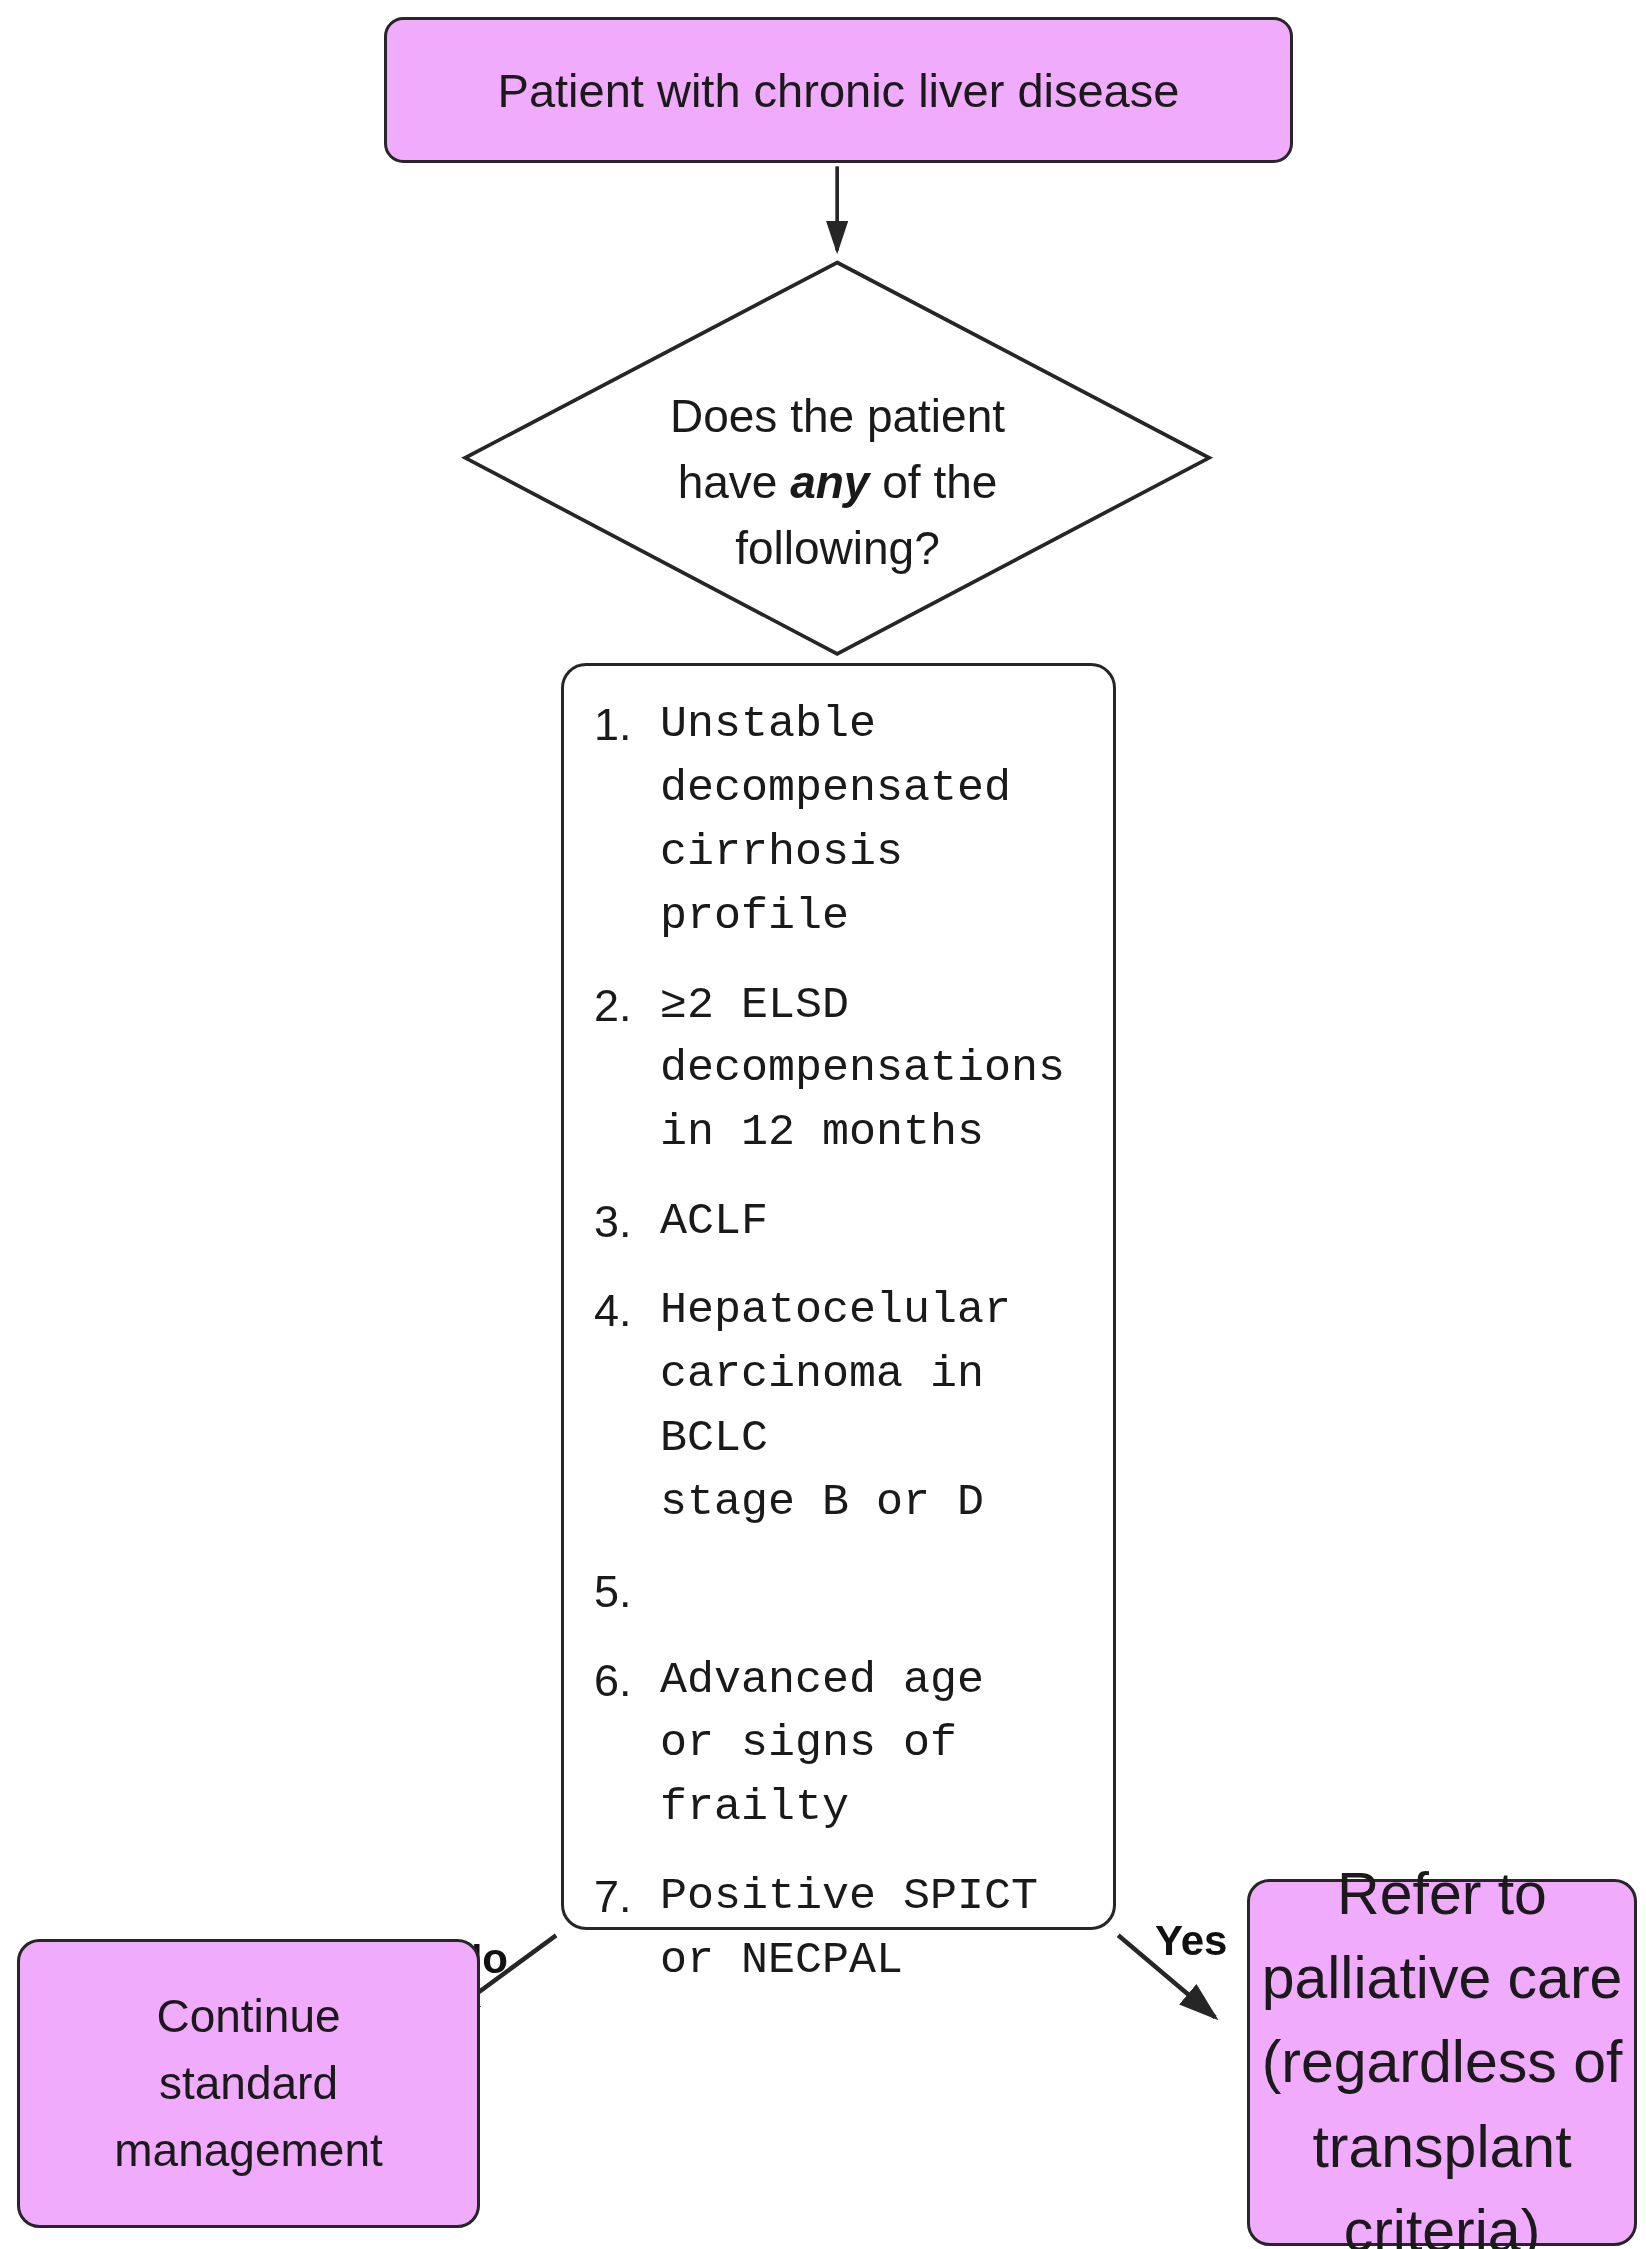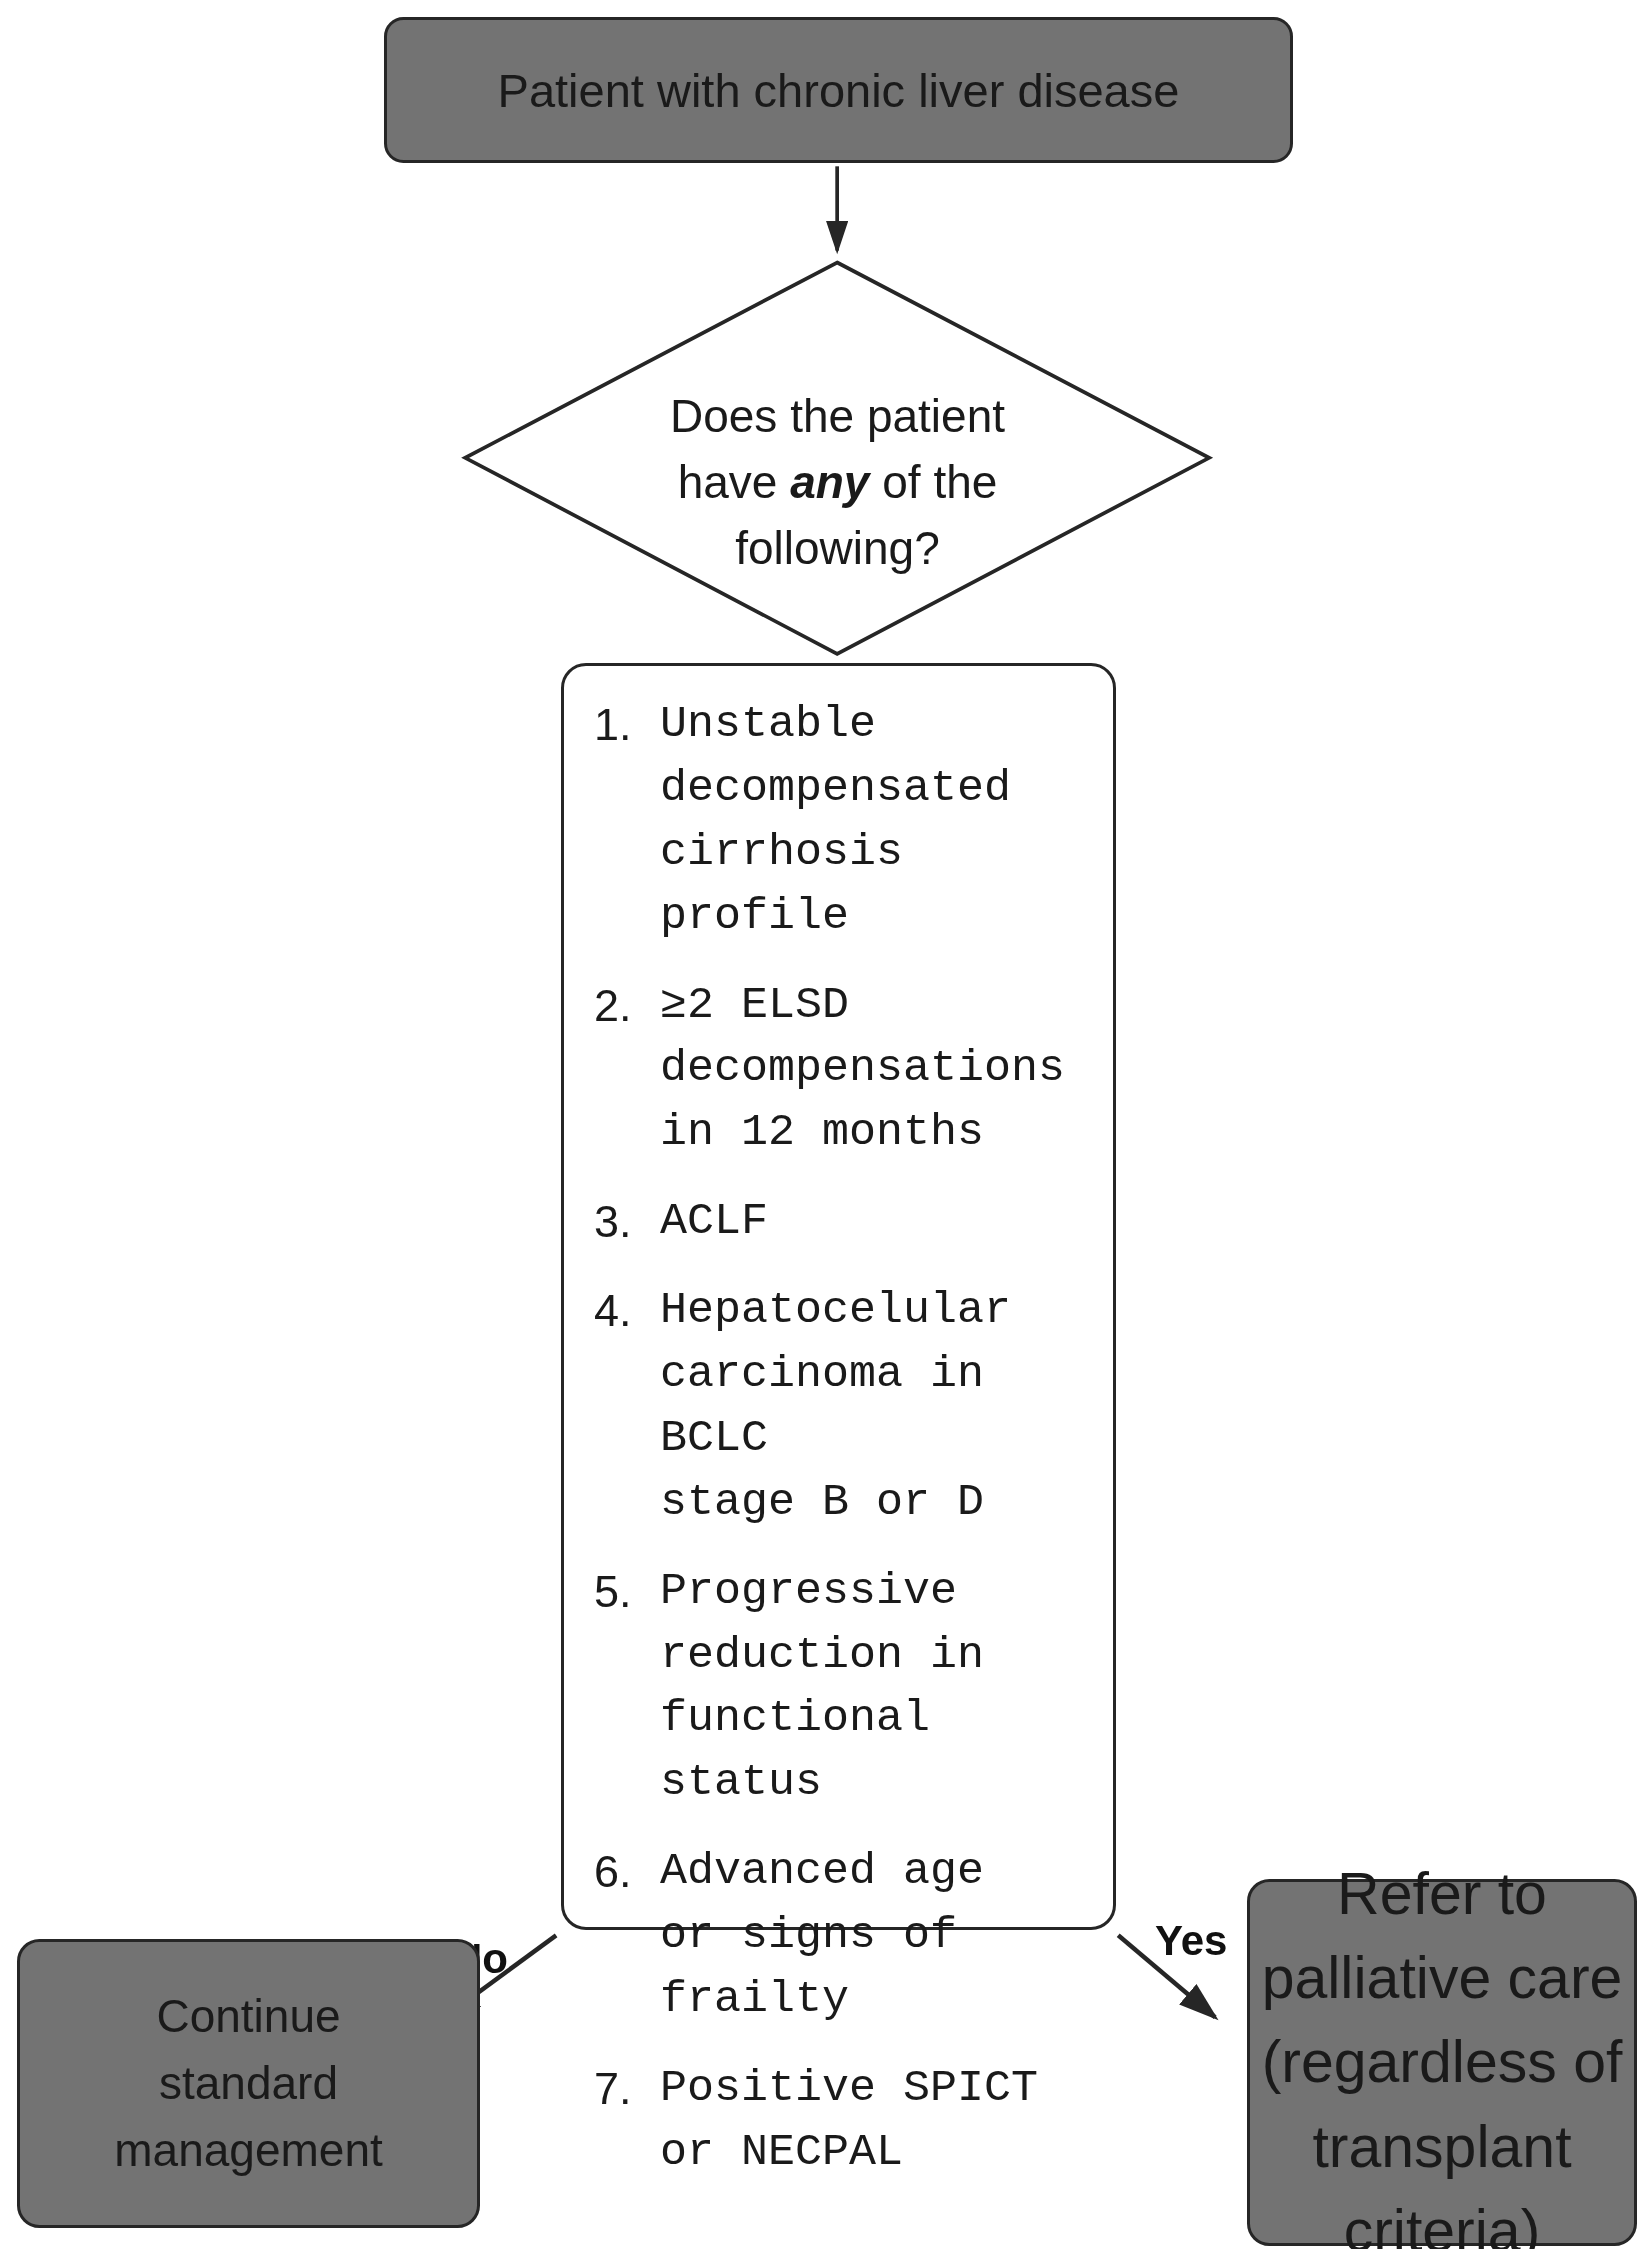--- a/index.html
+++ b/index.html
@@ -13,21 +13,21 @@
   }
   .overlay-svg {
     position: absolute;
     left: 0; top: 0;
     width: 1646px; height: 2250px;
   }
   .node {
     position: absolute;
     border: 3.7px solid #262626;
     border-radius: 22.4px;
-    background: #737373;
+    background: #f0abfc;
     display: flex;
     align-items: center;
     justify-content: center;
     text-align: center;
   }
   .start-node {
     left: 384px; top: 17px;
     width: 909px; height: 146px;
     font-size: 47px;
     border-radius: 19.4px;
@@ -124,23 +124,20 @@
     <span class="item-text">ACLF</span>
   </div>
   <div class="criteria-item">
     <span class="item-num">4.</span>
     <span class="item-text">Hepatocelular
 carcinoma in BCLC
 stage B or D</span>
   </div>
   <div class="criteria-item">
     <span class="item-num">5.</span>
-    <span class="item-text">Progressive
-reduction in
-functional status</span>
   </div>
   <div class="criteria-item">
     <span class="item-num">6.</span>
     <span class="item-text">Advanced age
 or signs of frailty</span>
   </div>
   <div class="criteria-item">
     <span class="item-num">7.</span>
     <span class="item-text">Positive SPICT
 or NECPAL</span>

